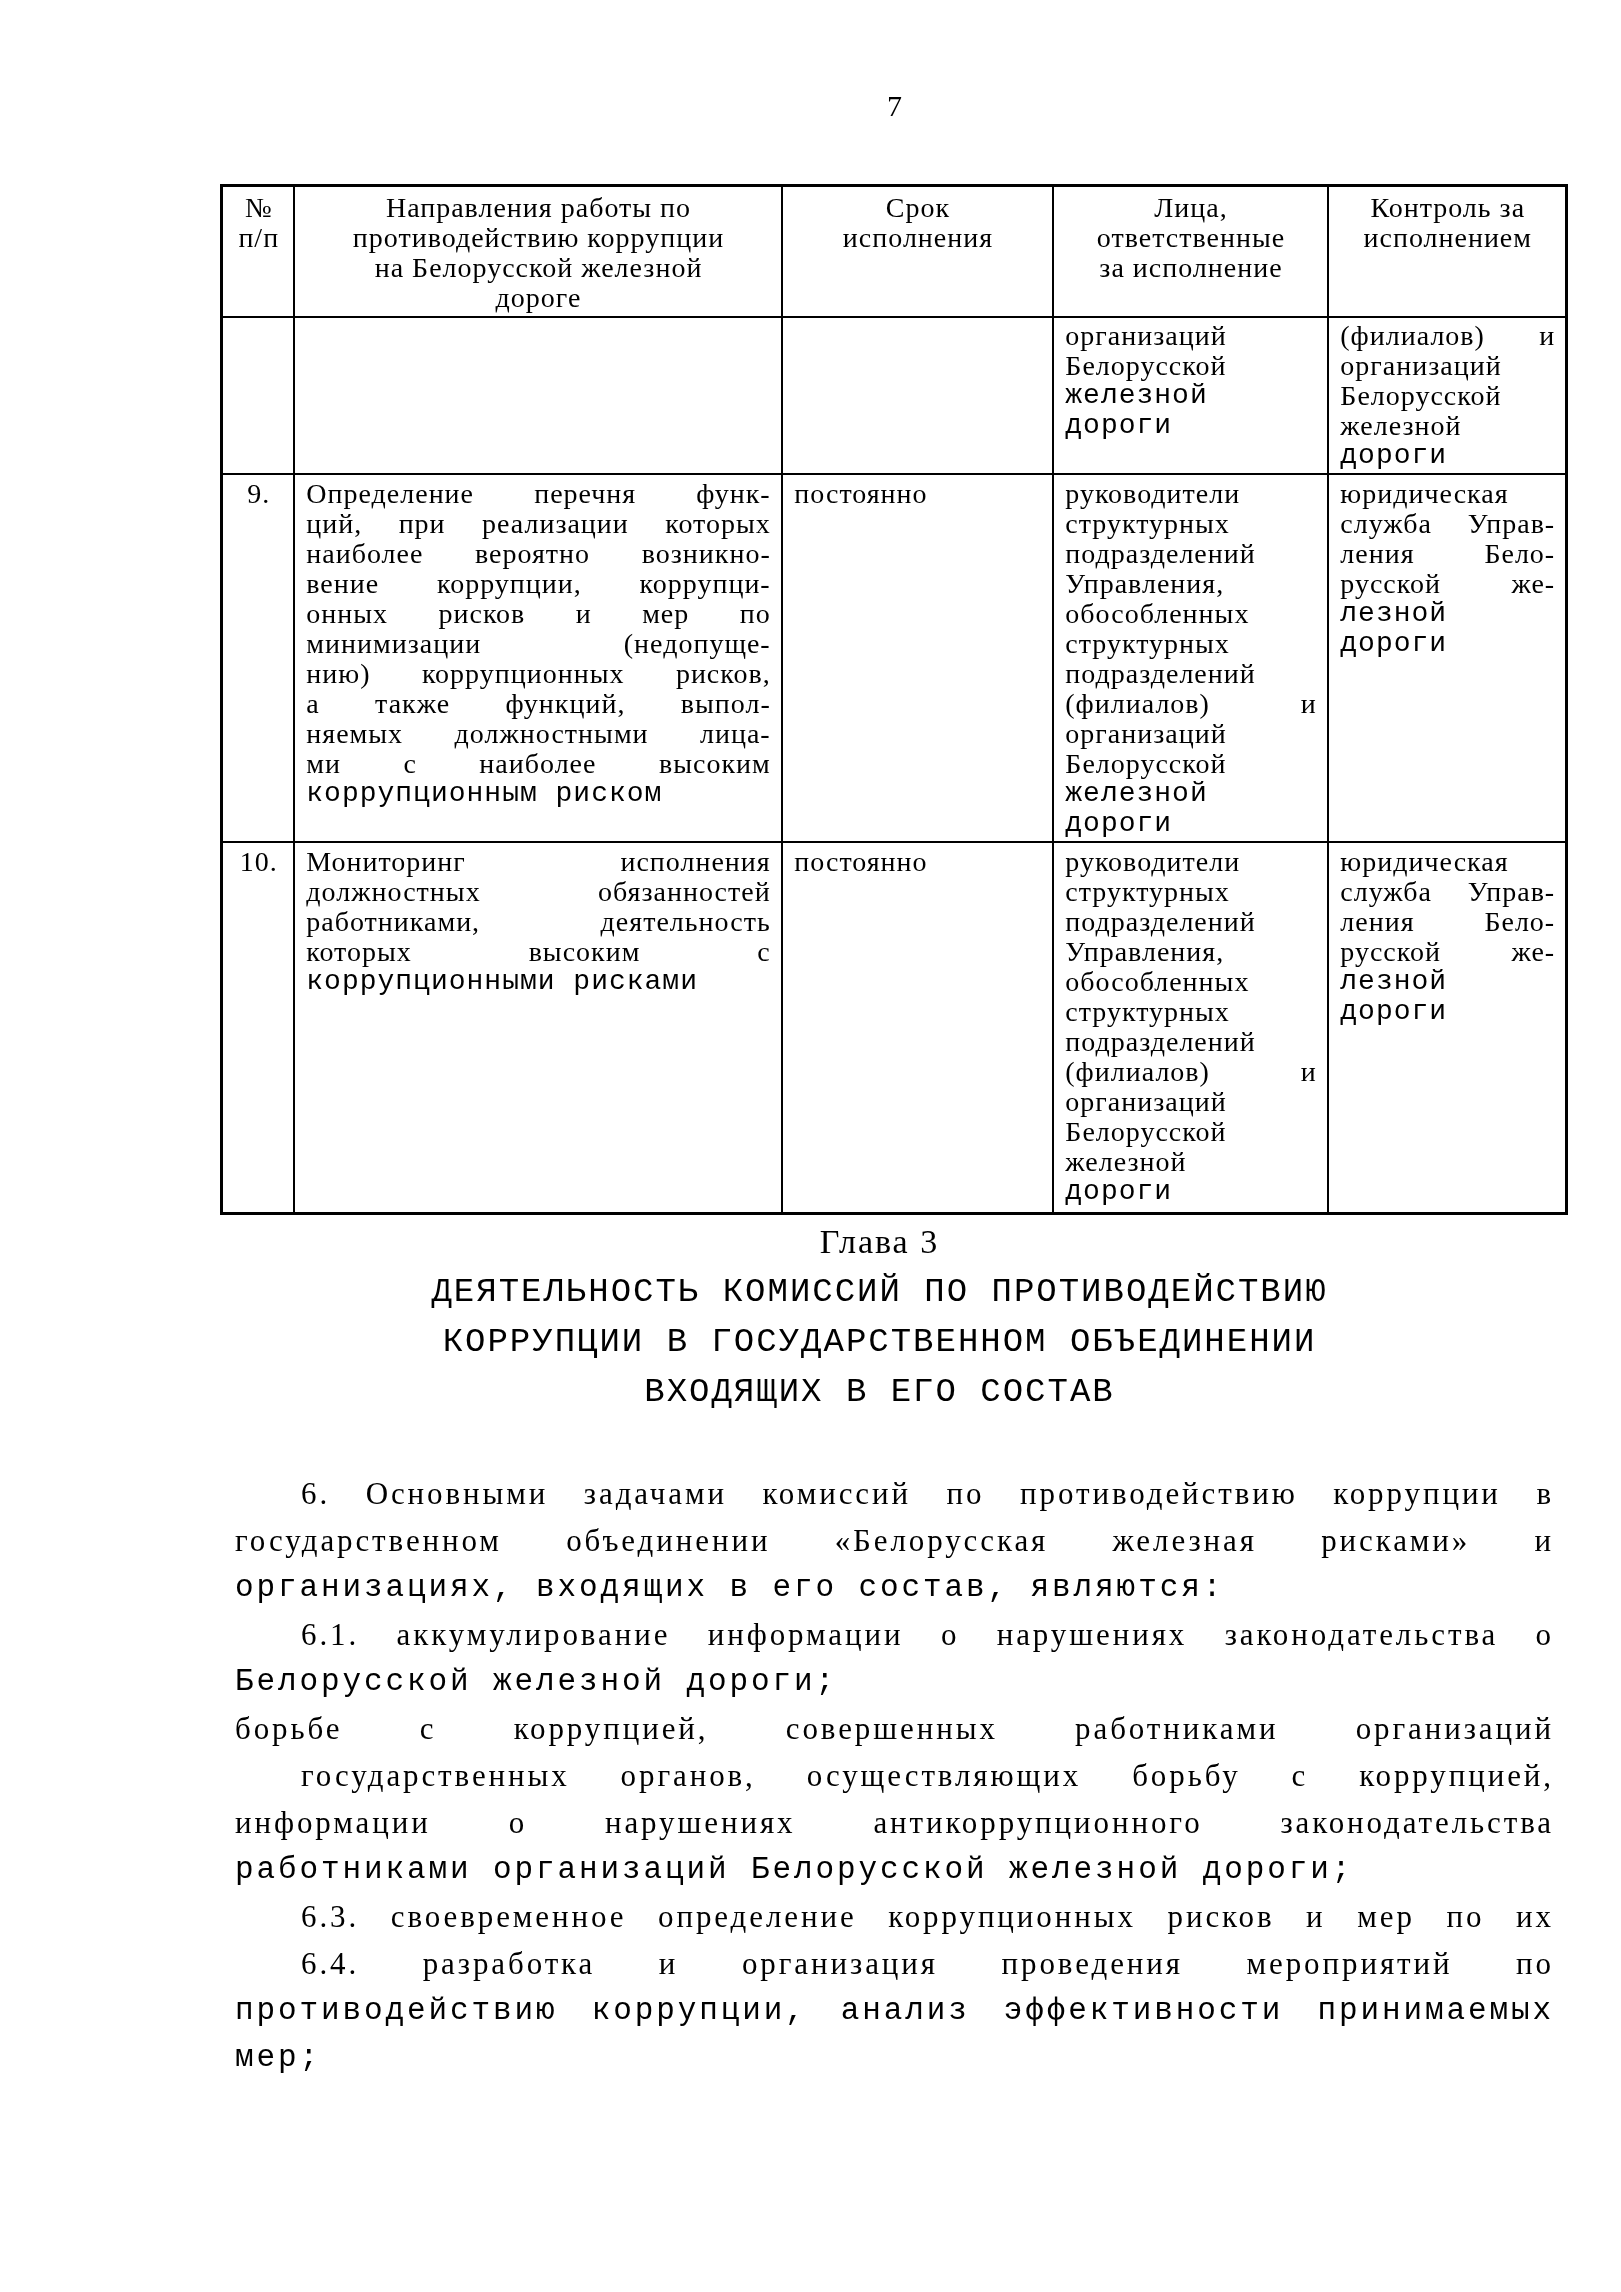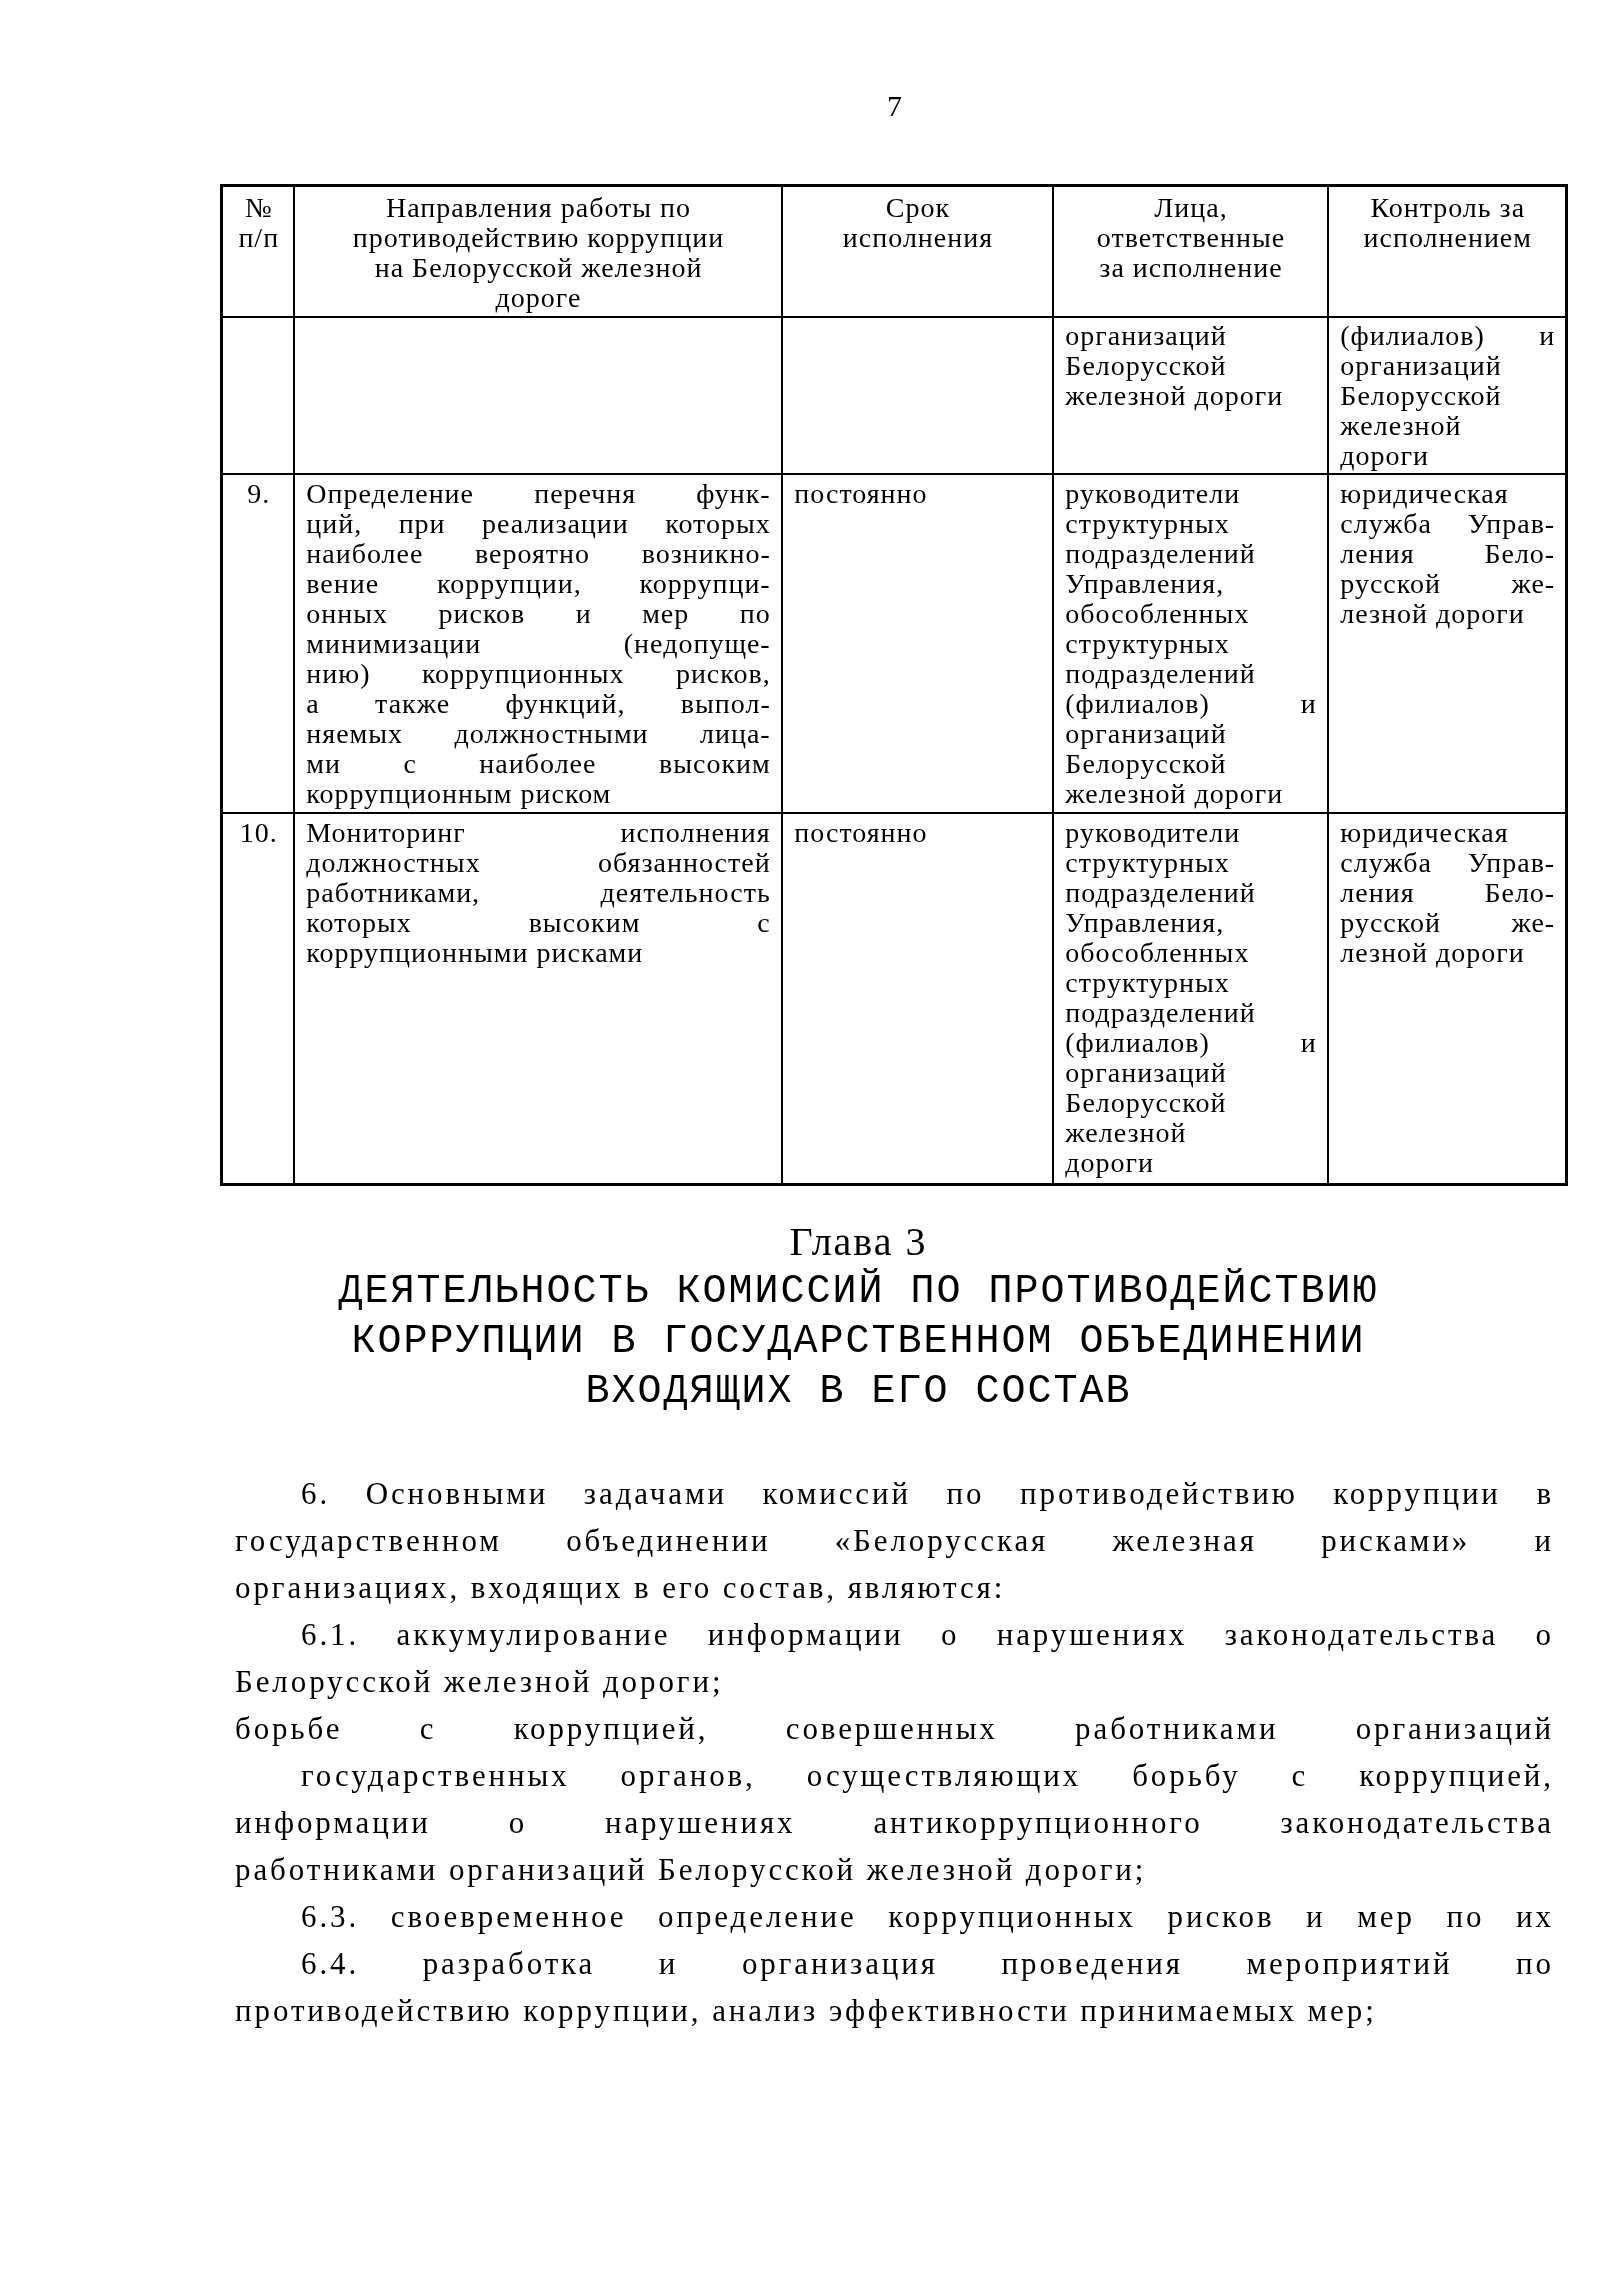--- a/index.html
+++ b/index.html
@@ -36,30 +36,30 @@
   }
   table.doc-table td, table.doc-table th {
     border: 2.9px solid #000;
     vertical-align: top;
     padding: 3.9px 9.8px 2px 11.8px;
     font-weight: normal;
   }
   table.doc-table th { padding-top: 5.9px; }
   td.num-cell, th.num-cell { text-align: center; padding-left: 3.9px; padding-right: 3.9px; }
   .jl { text-align: justify; text-align-last: justify; }
-  .jl.last { text-align-last: left; }
+  .jl.last { text-align-last: left; font-family: Liberation Mono, monospace; }
   .hl { text-align: center; }
   
   .chapter {
     position: absolute;
-    left: 231px;
+    left: 252px;
     top: 1217px;
     width: 1255px;
     text-align: center;
-    font-size: 40px;
+    font-size: 34px;
     line-height: 50px;
     letter-spacing: 2px;
   }
   .tl { text-align: center; font-family: Liberation Mono, monospace; }
   
   .paras {
     position: absolute;
     left: 235px;
     top: 1470px;
     width: 1319px;

